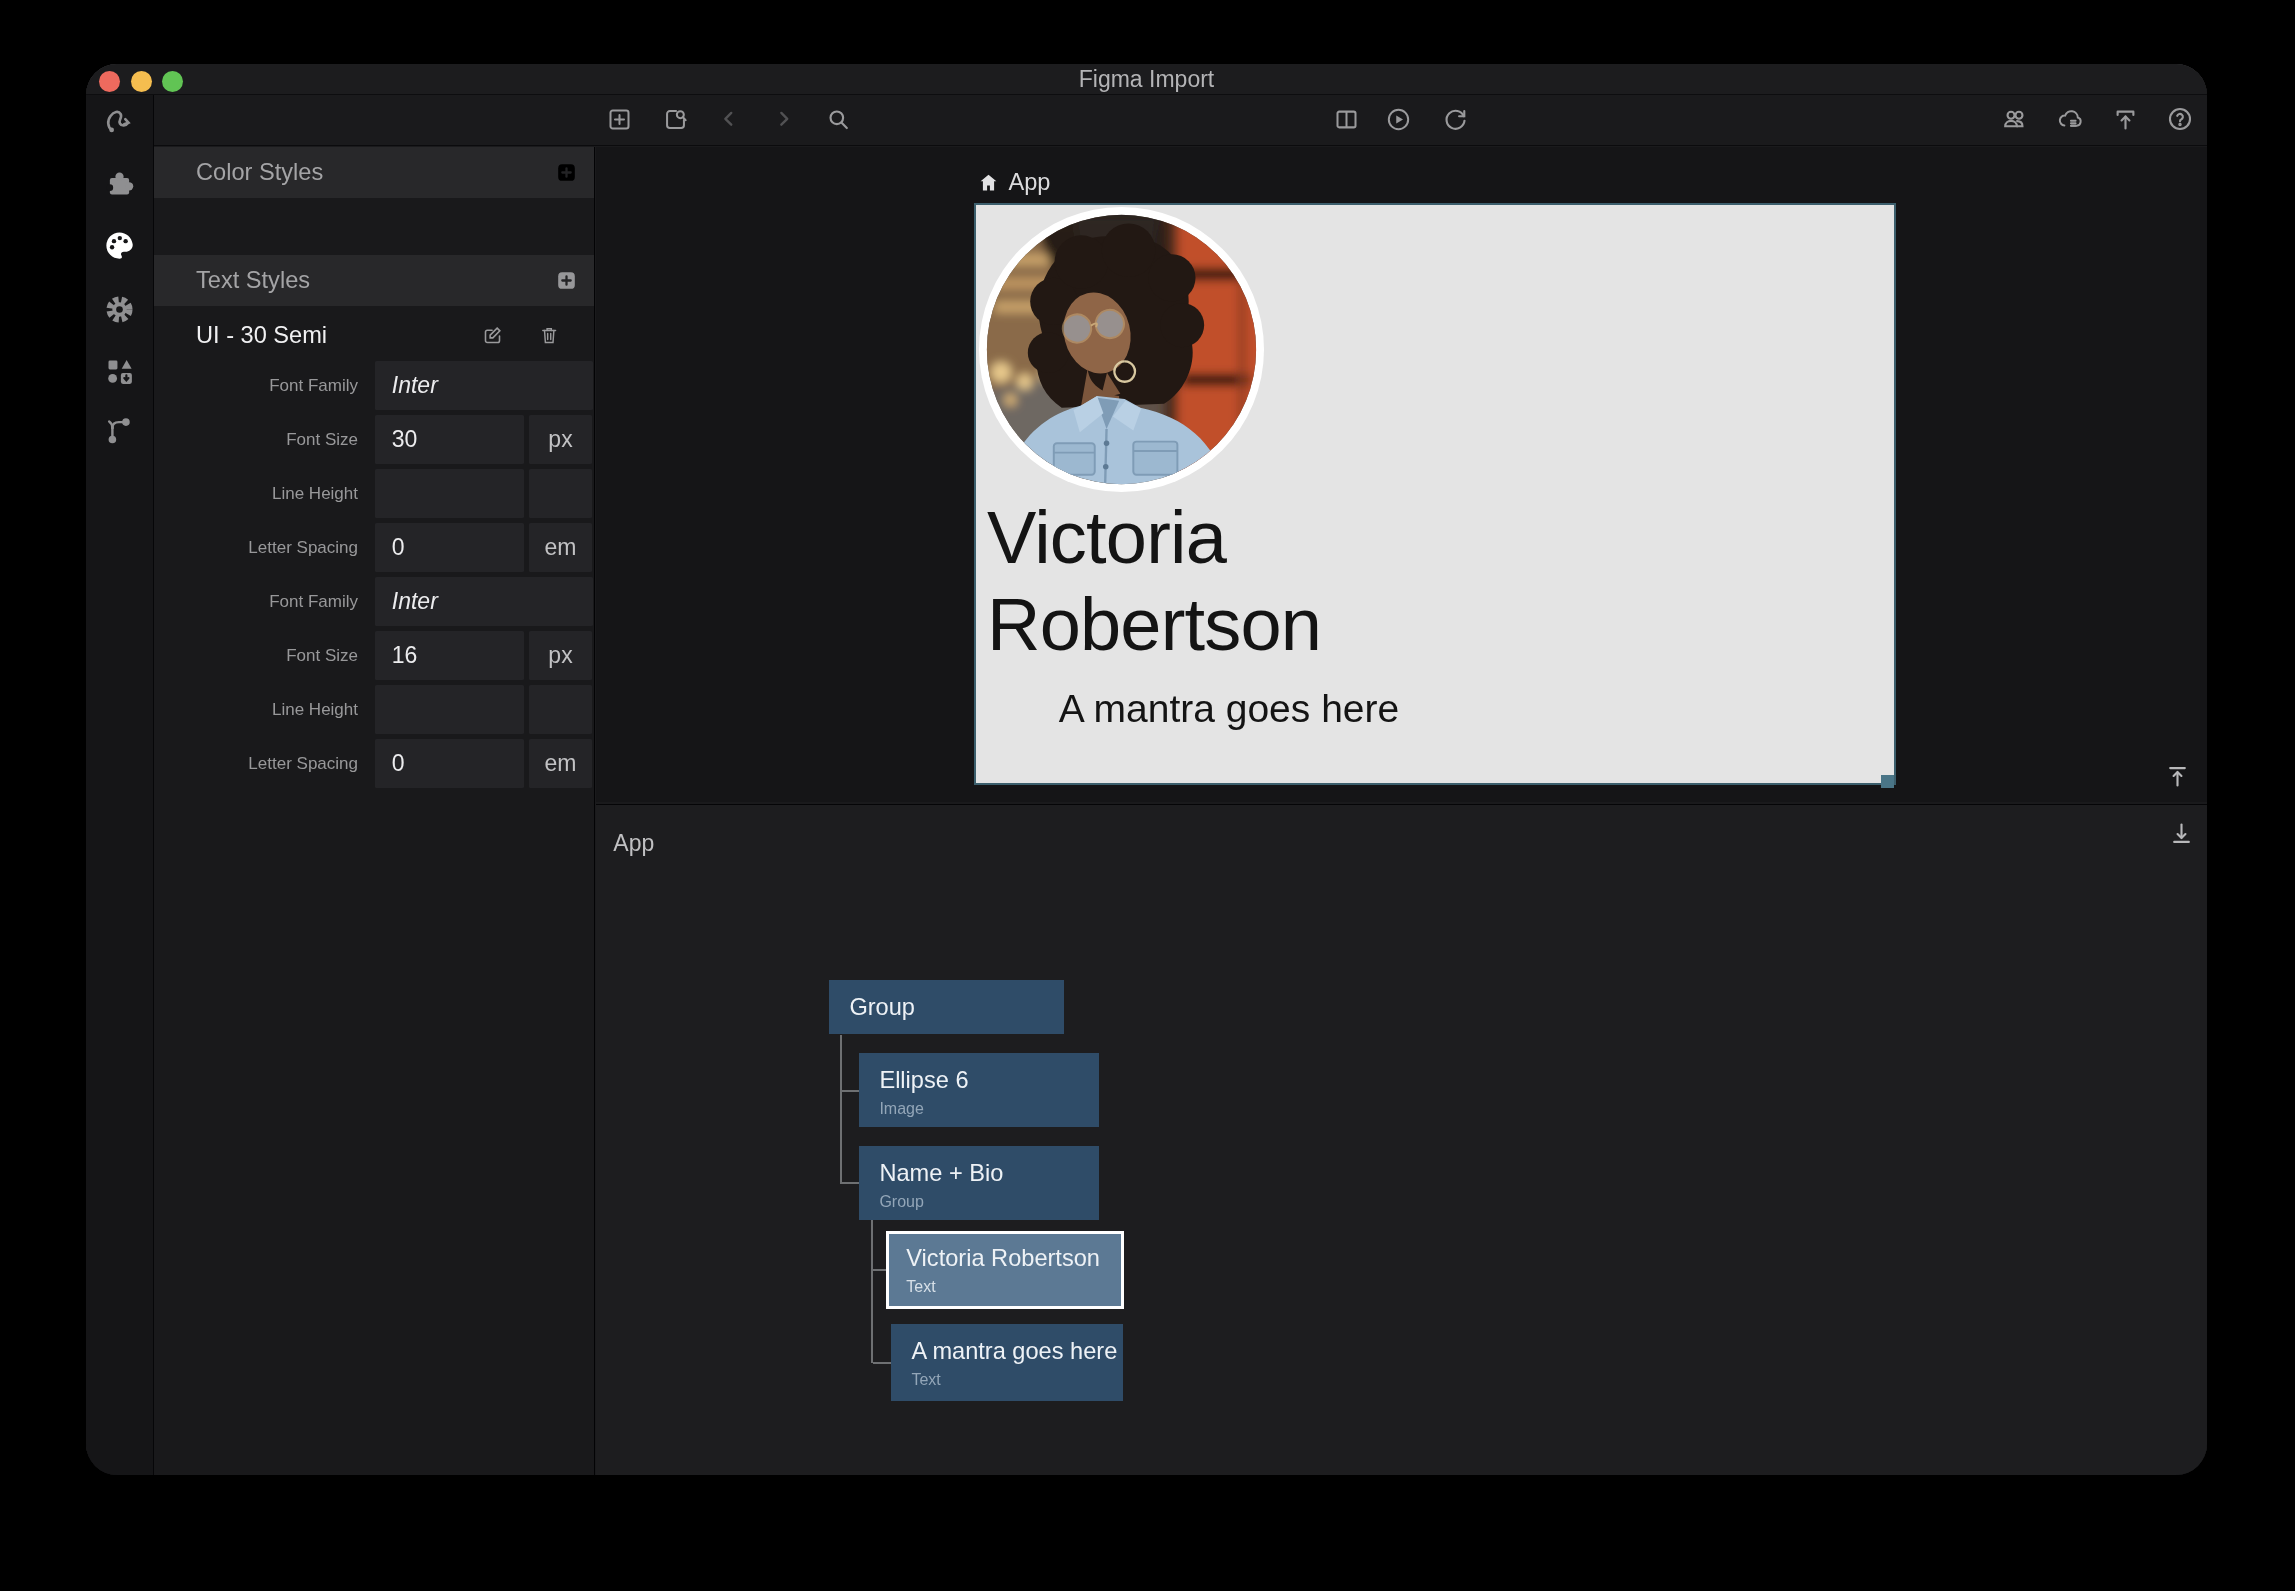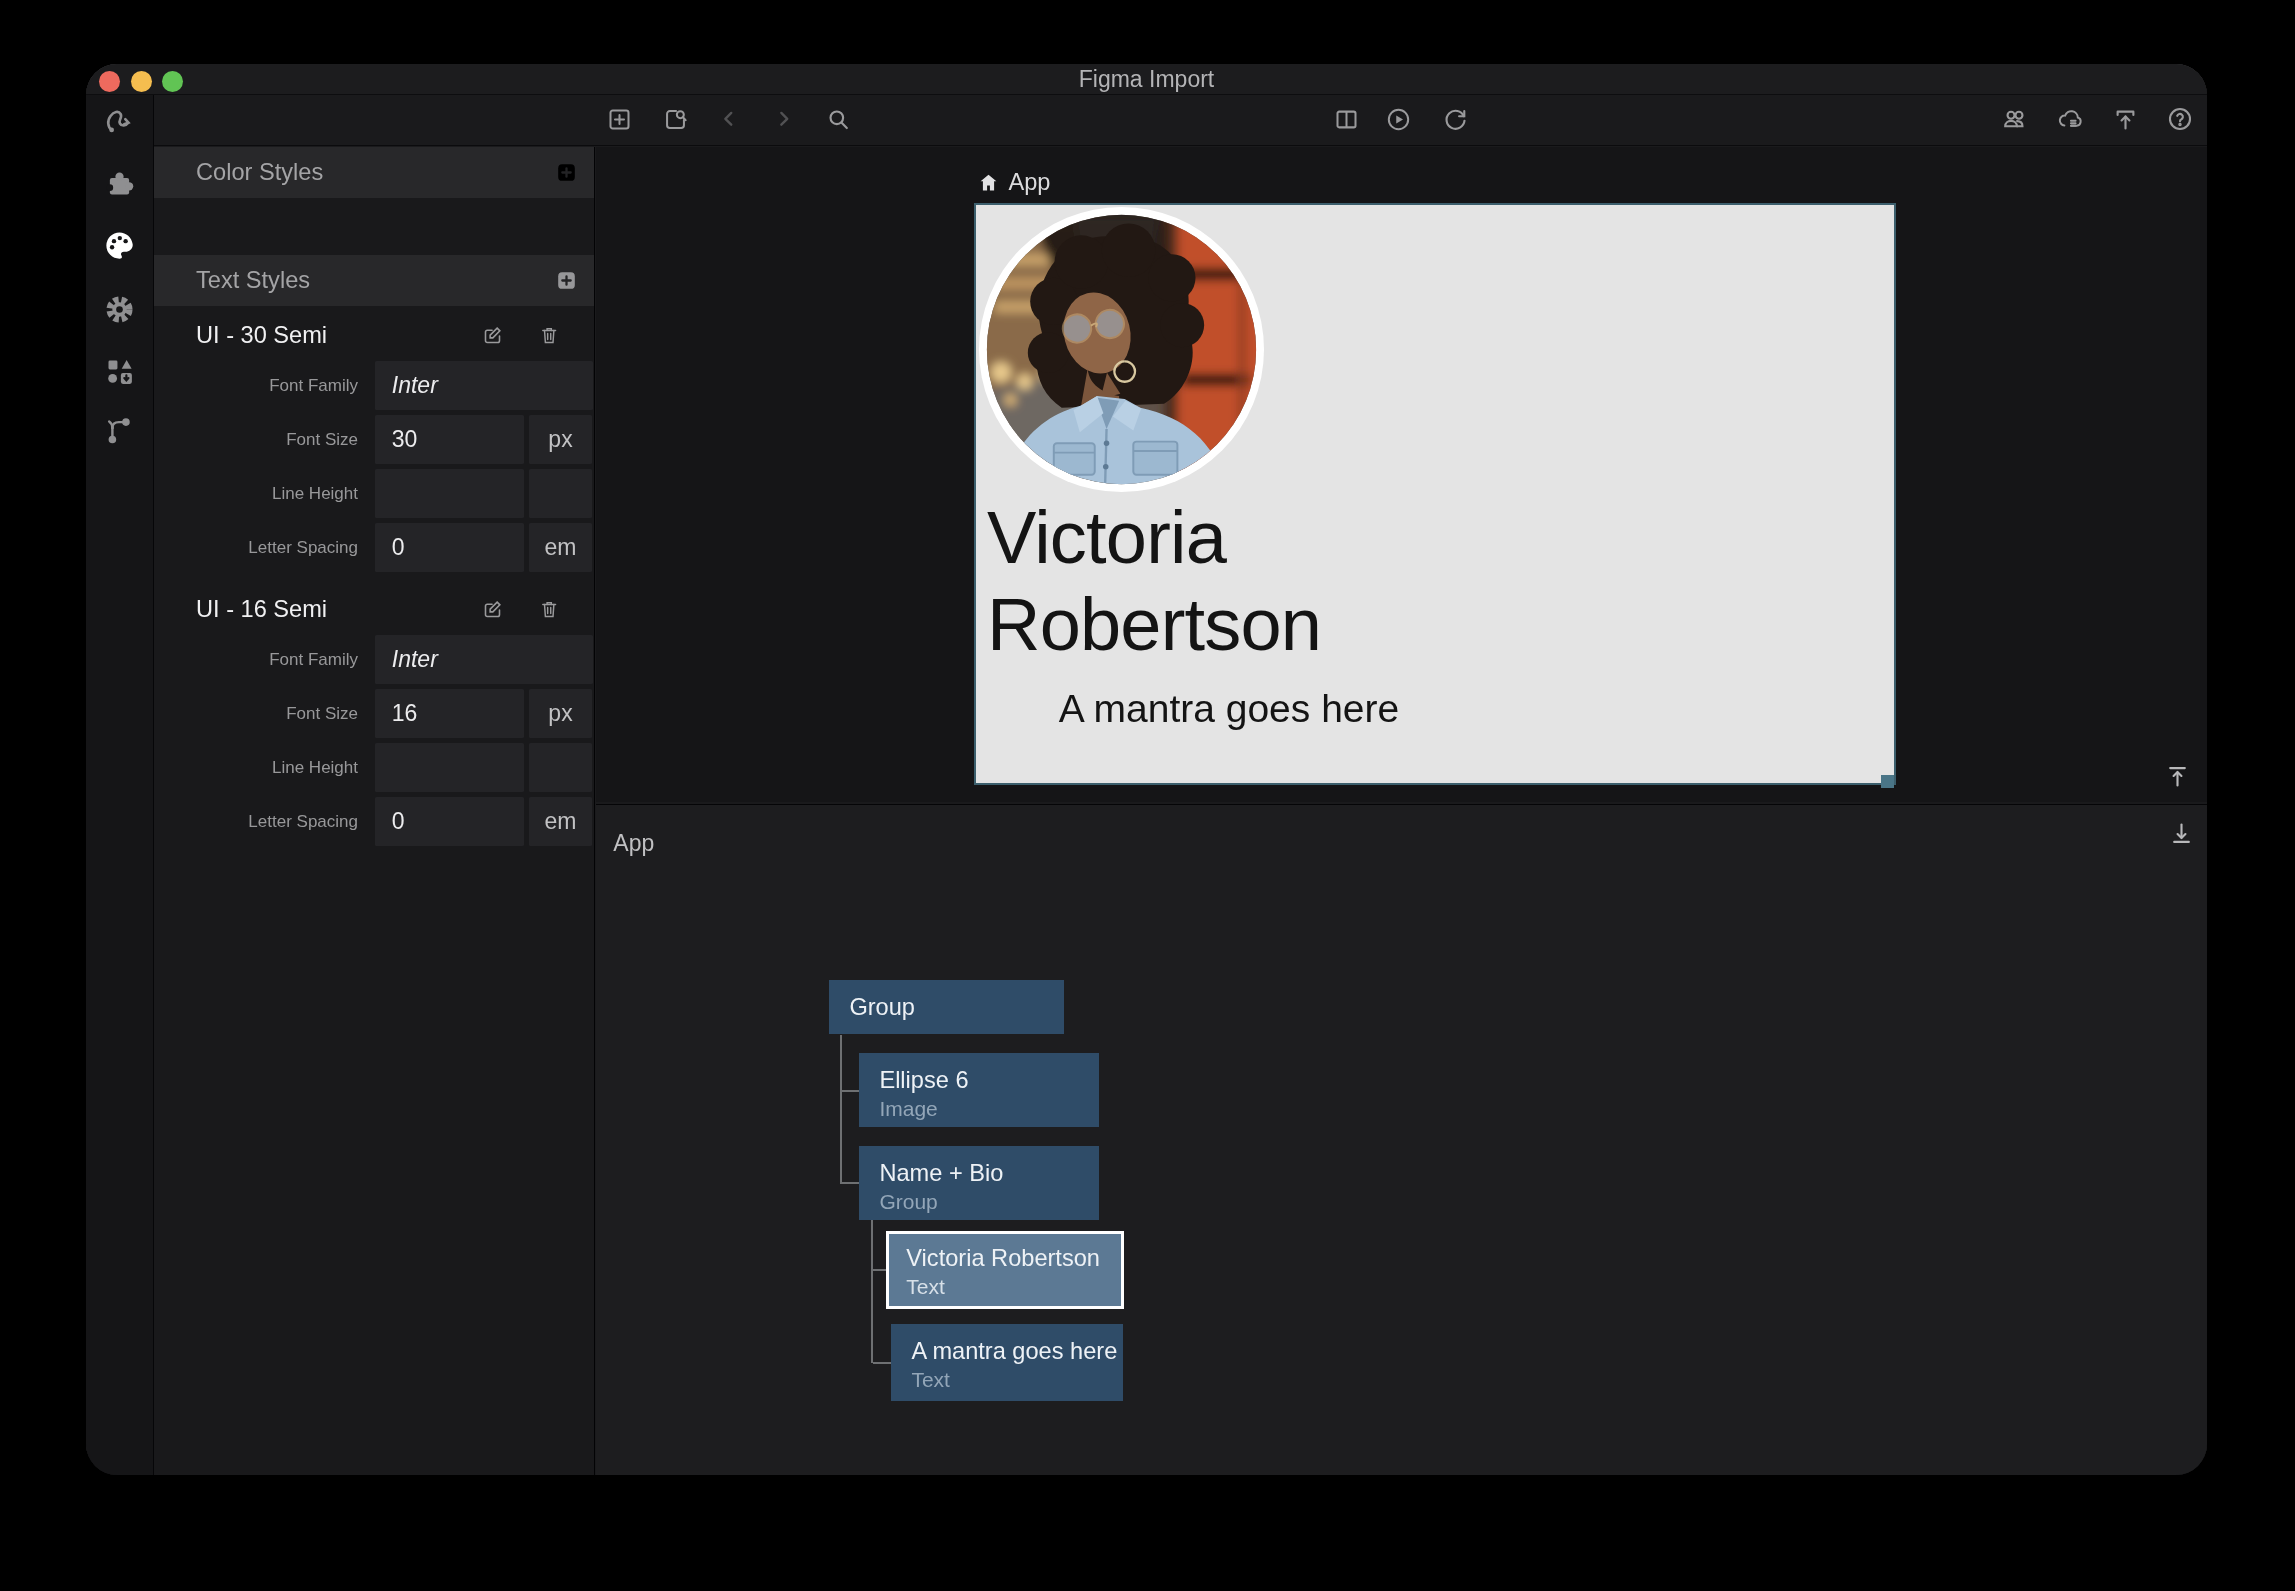--- a/index.html
+++ b/index.html
@@ -45,21 +45,21 @@
   .photo{position:absolute;left:383px;top:60px;width:285px;height:285px;}
   .card-text{position:absolute;left:391px;top:347px;width:484px;}
   .card-name{font-size:74px;font-weight:500;color:#141414;line-height:1.18;letter-spacing:-0.8px;}
   .card-mantra{margin-top:17.3px;text-align:center;font-size:39px;font-weight:500;color:#141414;line-height:1.2;}
   .corner-btn{position:absolute;width:31px;height:31px;display:flex;align-items:center;justify-content:center;}
   
   .tree{position:absolute;left:510px;right:0;top:740px;bottom:0;background:#1d1d1f;border-top:1.6px solid #050507;overflow:hidden;}
   .tree-root{position:absolute;left:17.3px;top:25px;font-size:23px;color:#c0c0c2;}
   .node{position:absolute;background:#2f4c68;box-sizing:border-box;padding:11.8px 15.7px 0 20.4px;}
   .node .nt{font-size:23.6px;color:#eef2f6;line-height:30px;white-space:nowrap;}
-  .node .ns{font-size:21px;color:#93a6b8;line-height:27px;white-space:nowrap;}
+  .node .ns{font-size:16px;color:#93a6b8;line-height:27px;white-space:nowrap;}
   .node.single{display:flex;align-items:center;padding-top:0;}
   .node.selected{background:#5c7994;border:3.1px solid #fff;padding:8.6px 15.7px 0 17.3px;}
   .cline{position:absolute;background:#6e7072;}
   
   .ic{display:block;}
 </style>
 </head>
 <body>
 
 <div class="stage">
@@ -266,35 +266,20 @@
         </div>
       </div>
       <div class="field-row">
         <div class="lab">Letter Spacing</div>
         <div class="inputs">
           <input class="inp num" value="0" style="">
           <div class="unit">em</div>
         </div>
       </div>
 
-      <div class="style-name-row" style="margin-top:7.9px;">
-        <div class="n">UI - 16 Semi</div>
-        <div class="act">
-          <svg class="ic" width="21" height="21" viewBox="0 0 24 24" fill="none" stroke="#9a9a9c" stroke-width="1.8" stroke-linecap="round">
-            <path d="M20 12.5V18a2 2 0 0 1-2 2H6a2 2 0 0 1-2-2V8a2 2 0 0 1 2-2h5.5"></path>
-            <path d="M17.3 3.6l3.1 3.1-8 8H9.3v-3.1z"></path>
-          </svg>
-          <svg class="ic" width="20.4" height="20.4" viewBox="0 0 24 24" fill="none" stroke="#9a9a9c" stroke-width="1.7" stroke-linecap="round">
-            <path d="M4.5 6.5h15"></path>
-              <path d="M9.5 6.5V4.5h5v2"></path>
-              <path d="M6.5 6.5l1 14h9l1-14"></path>
-              <path d="M10.2 10v7M13.8 10v7"></path>
-          </svg>
-        </div>
-      </div>
       <div class="field-row">
         <div class="lab">Font Family</div>
         <div class="inputs">
             <input class="inp full" value="Inter" style="">
           </div>
       </div>
       <div class="field-row">
         <div class="lab">Font Size</div>
         <div class="inputs">
           <input class="inp num" value="16" style="">

